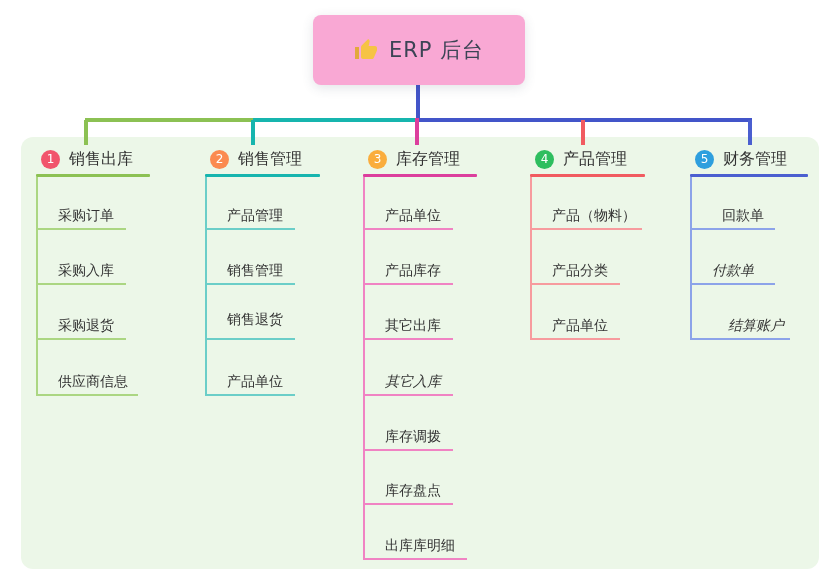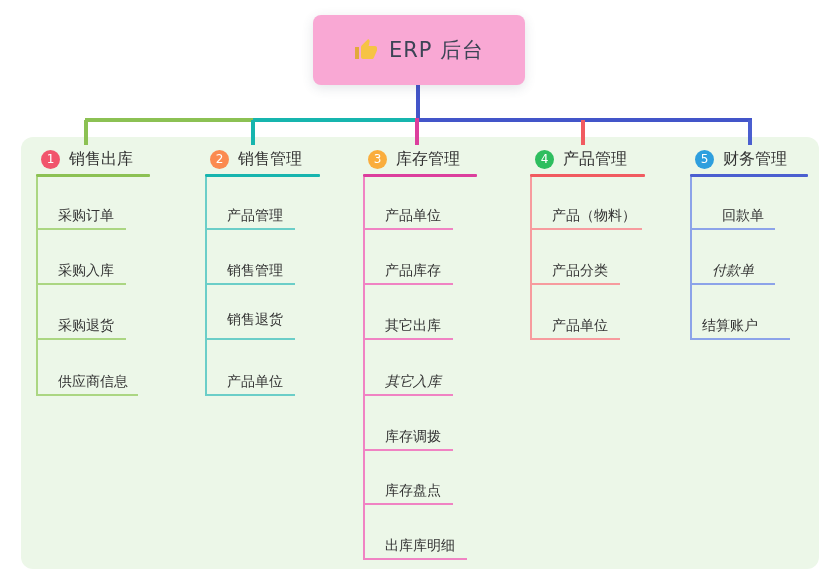--- a/index.html
+++ b/index.html
@@ -186,17 +186,17 @@
     <div class="branch-header">
       <span class="badge">5</span>
       <span class="branch-label">财务管理</span>
     </div>
     <div class="branch-underline" style="width:118px;"></div>
     <div class="vline" style="height:163px;"></div>
     <div class="item-label" style="left:32px;top:60px;">回款单</div>
     <div class="item-underline" style="top:81px;width:85px;"></div>
     <div class="item-label" style="left:22px;top:115px;font-style:italic;">付款单</div>
     <div class="item-underline" style="top:136px;width:85px;"></div>
-    <div class="item-label" style="left:12px;top:170px;">结算账户</div>
+    <div class="item-label" style="left:38px;top:170px;font-style:italic;">结算账户</div>
     <div class="item-underline" style="top:191px;width:100px;"></div>
   </div>
 
 </div>
 
 </body></html>

